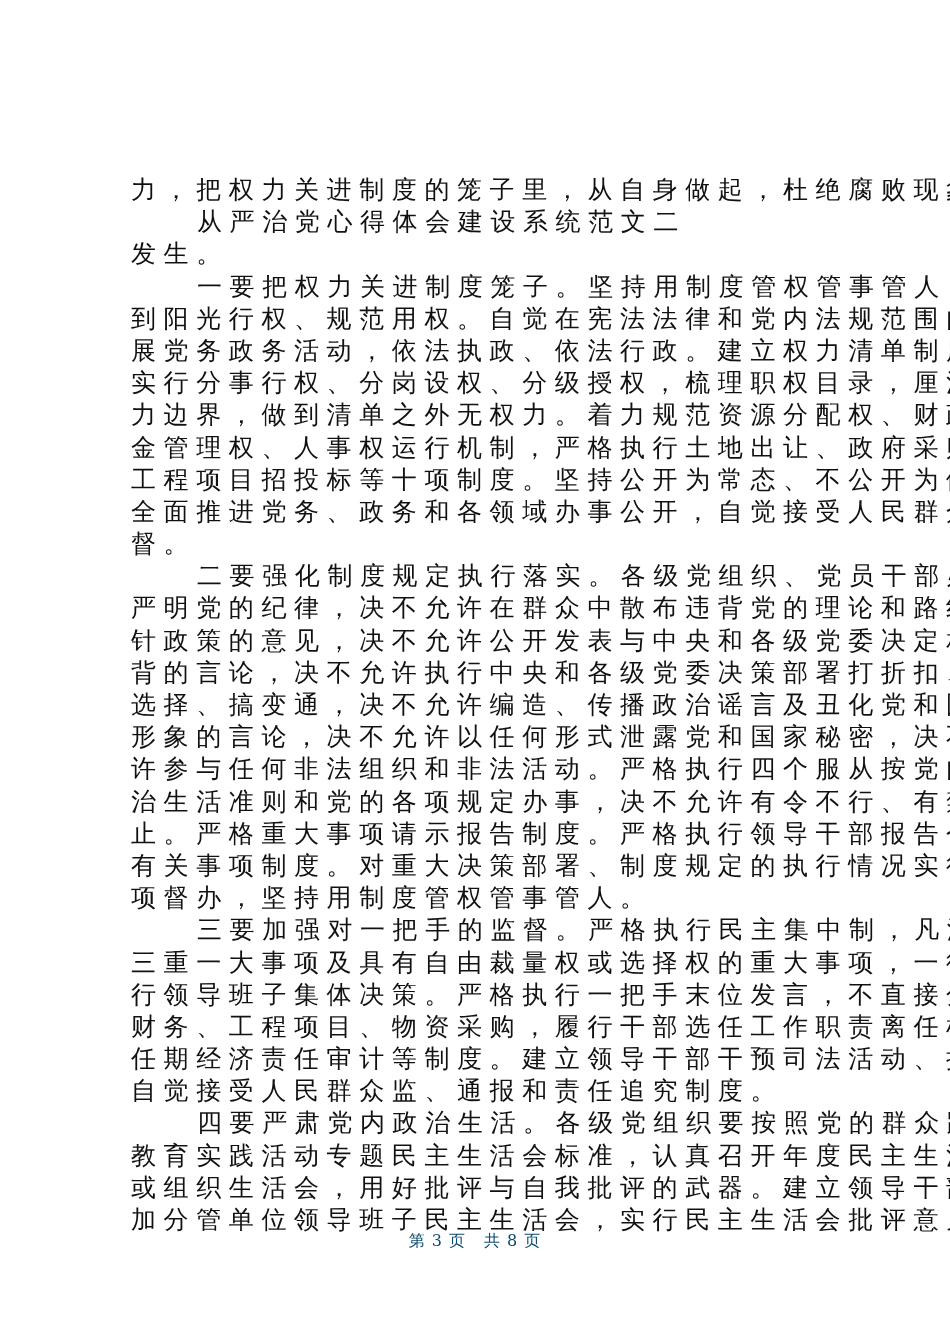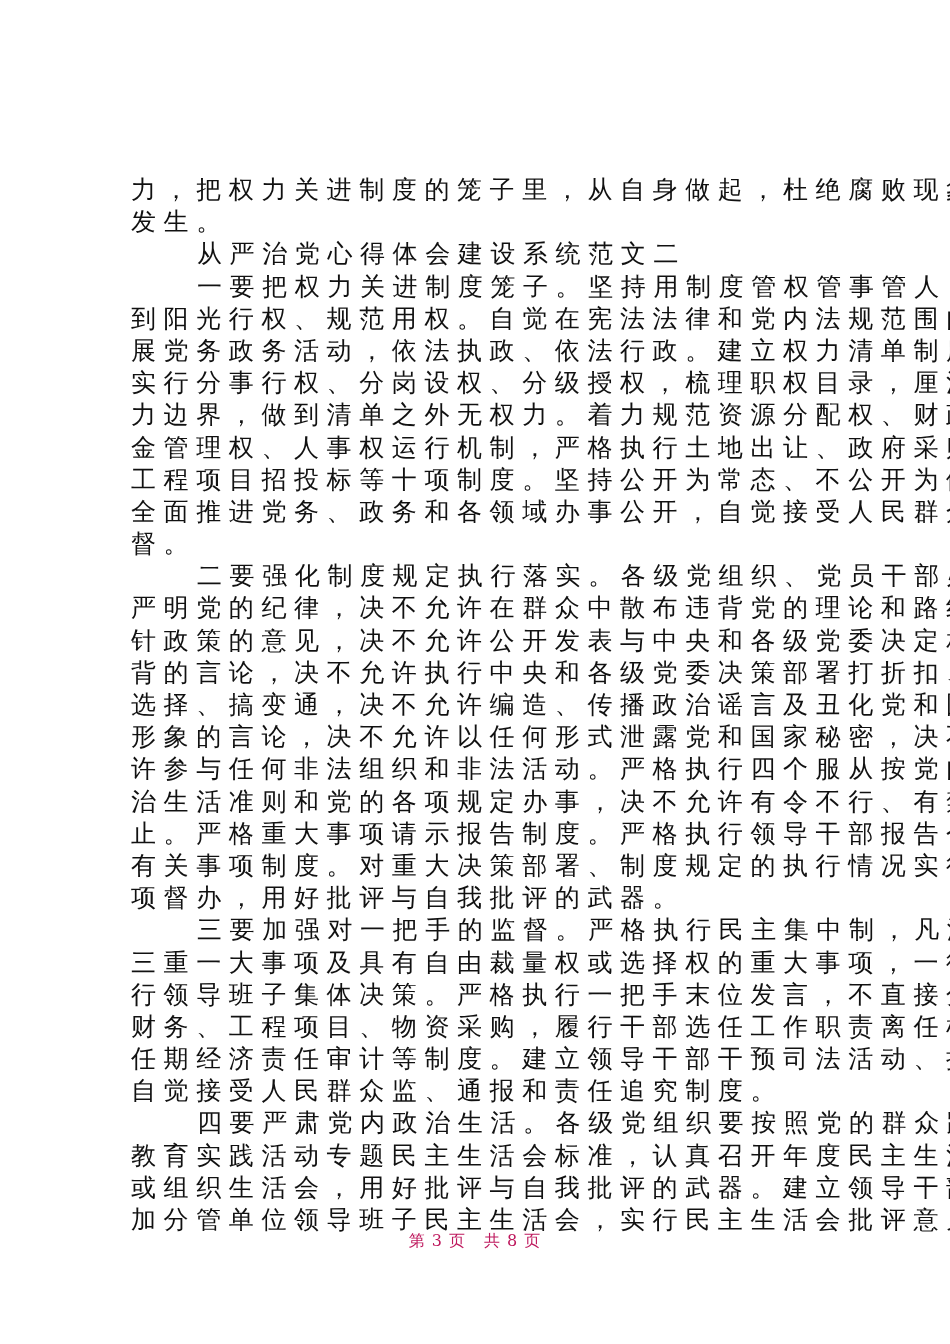--- a/index.html
+++ b/index.html
@@ -41,53 +41,53 @@
       padding-left: 66px;
     }
     .footer {
       position: absolute;
       left: 0;
       width: 950px;
       top: 1231px;
       text-align: center;
       font-family: "DejaVu Serif", "Liberation Serif", serif;
       font-size: 16px;
-      color: #be185d;
+      color: #0c4a6e;
       letter-spacing: 1px;
     }
     .footer span { margin: 0 3px; }
   </style>
 </head>
 <body>
 
 <div class="page">
   <div class="content" id="content">
       <div class="line">力，把权力关进制度的笼子里，从自身做起，杜绝腐败现象的</div>
+      <div class="line indent">从严治党心得体会建设系统范文二</div>
       <div class="line">发生。</div>
-      <div class="line indent">从严治党心得体会建设系统范文二</div>
       <div class="line indent">一要把权力关进制度笼子。坚持用制度管权管事管人，做</div>
       <div class="line">到阳光行权、规范用权。自觉在宪法法律和党内法规范围内开</div>
       <div class="line">展党务政务活动，依法执政、依法行政。建立权力清单制度，</div>
       <div class="line">实行分事行权、分岗设权、分级授权，梳理职权目录，厘清权</div>
       <div class="line">力边界，做到清单之外无权力。着力规范资源分配权、财政资</div>
       <div class="line">金管理权、人事权运行机制，严格执行土地出让、政府采购、</div>
       <div class="line">工程项目招投标等十项制度。坚持公开为常态、不公开为例外，</div>
       <div class="line">全面推进党务、政务和各领域办事公开，自觉接受人民群众监</div>
       <div class="line">督。</div>
       <div class="line indent">二要强化制度规定执行落实。各级党组织、党员干部必须</div>
       <div class="line">严明党的纪律，决不允许在群众中散布违背党的理论和路线方</div>
       <div class="line">针政策的意见，决不允许公开发表与中央和各级党委决定相违</div>
       <div class="line">背的言论，决不允许执行中央和各级党委决策部署打折扣、做</div>
       <div class="line">选择、搞变通，决不允许编造、传播政治谣言及丑化党和国家</div>
       <div class="line">形象的言论，决不允许以任何形式泄露党和国家秘密，决不允</div>
       <div class="line">许参与任何非法组织和非法活动。严格执行四个服从按党内政</div>
       <div class="line">治生活准则和党的各项规定办事，决不允许有令不行、有禁不</div>
       <div class="line">止。严格重大事项请示报告制度。严格执行领导干部报告个人</div>
       <div class="line">有关事项制度。对重大决策部署、制度规定的执行情况实行专</div>
-      <div class="line">项督办，用好批评与自我批评的武器。</div>
+      <div class="line">项督办，坚持用制度管权管事管人。</div>
       <div class="line indent">三要加强对一把手的监督。严格执行民主集中制，凡涉及</div>
       <div class="line">三重一大事项及具有自由裁量权或选择权的重大事项，一律实</div>
       <div class="line">行领导班子集体决策。严格执行一把手末位发言，不直接分管</div>
       <div class="line">财务、工程项目、物资采购，履行干部选任工作职责离任检查，</div>
       <div class="line">任期经济责任审计等制度。建立领导干部干预司法活动、插手</div>
       <div class="line">自觉接受人民群众监、通报和责任追究制度。</div>
       <div class="line indent">四要严肃党内政治生活。各级党组织要按照党的群众路线</div>
       <div class="line">教育实践活动专题民主生活会标准，认真召开年度民主生活会</div>
       <div class="line">或组织生活会，用好批评与自我批评的武器。建立领导干部参</div>
       <div class="line">加分管单位领导班子民主生活会，实行民主生活会批评意见和</div>

